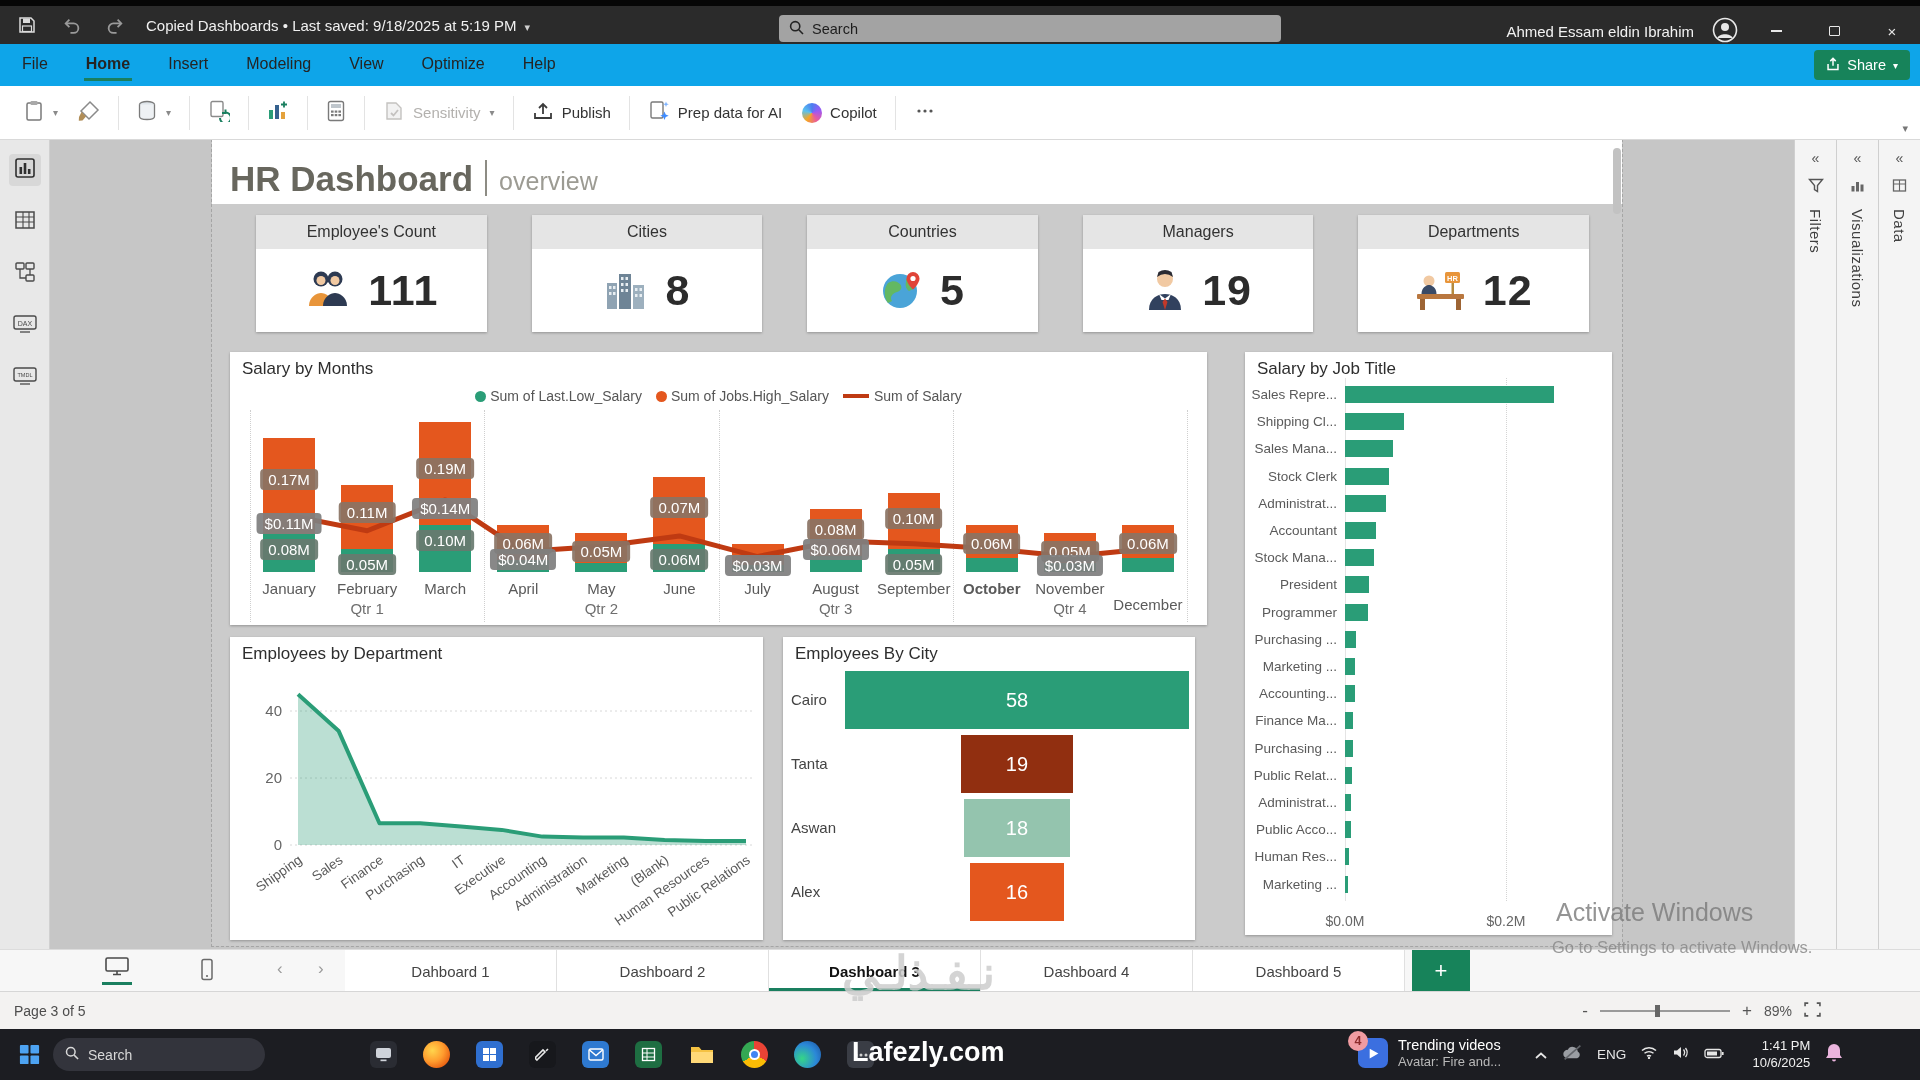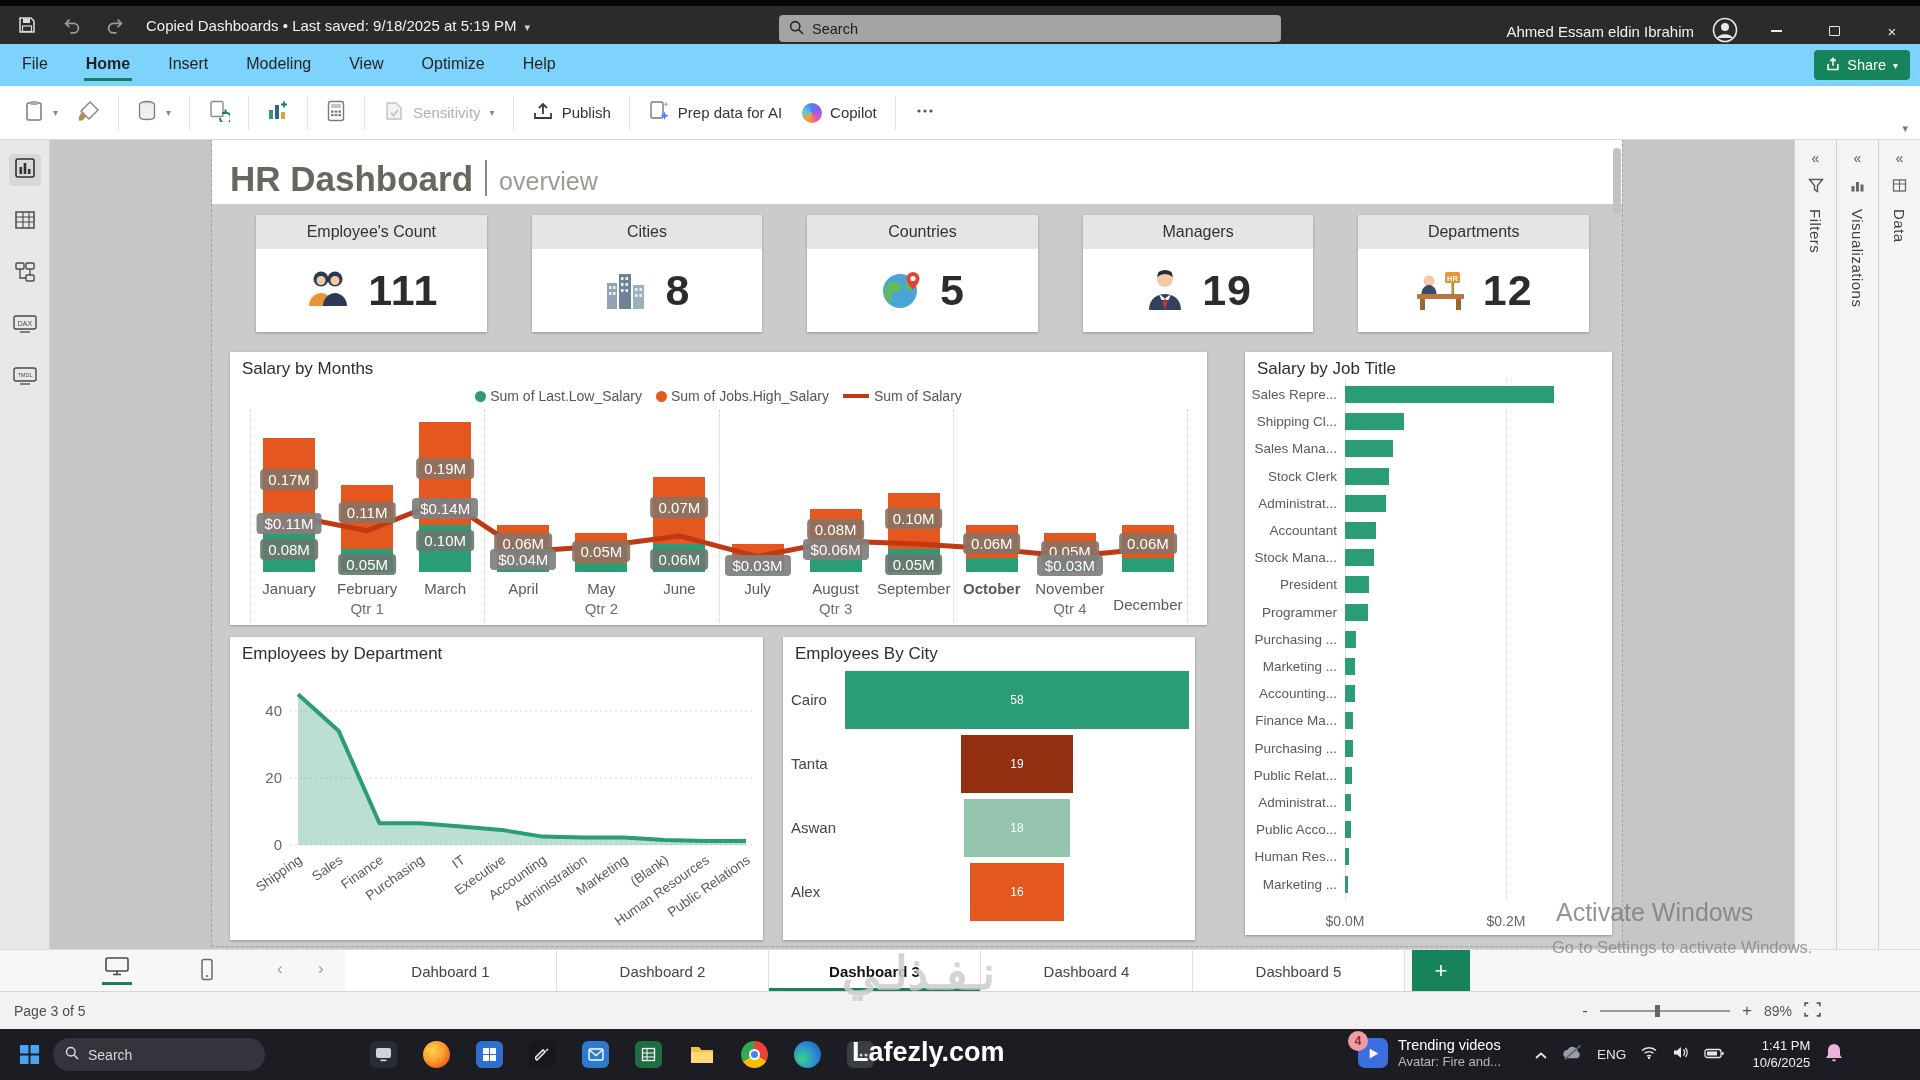--- a/index.html
+++ b/index.html
@@ -16,21 +16,21 @@
   .doc-caret{font-size:11px;color:#cfcfcf;}
   .tb-search{position:absolute;left:779px;top:9px;width:502px;height:27px;background:#a3a3a3;border-radius:4px;
              display:flex;align-items:center;gap:8px;padding-left:10px;color:#1d1d1d;font-size:14.5px;}
   .tb-right{position:absolute;right:0;top:6px;height:38px;display:flex;align-items:center;gap:18px;padding-right:8px;}
   .user-name{font-size:15px;color:#f2f2f2;}
   .win-btn{width:40px;height:32px;display:flex;align-items:center;justify-content:center;color:#e8e8e8;font-size:15px;}
   .min-glyph{width:11px;height:1.5px;background:#e8e8e8;}
   .max-glyph{width:11px;height:10px;border:1.4px solid #e8e8e8;border-radius:1px;}
 
   
-  .menubar{position:absolute;top:44px;left:0;right:0;height:42px;background:#7dd3fc;display:flex;align-items:center;
+  .menubar{position:absolute;top:44px;left:0;right:0;height:42px;background:#0ea5e9;display:flex;align-items:center;
            gap:38px;padding-left:22px;font-size:16px;color:#252423;z-index:19;}
   .menu-item{height:42px;line-height:40px;position:relative;}
   .menu-item.active{font-weight:700;}
   .menu-item.active::after{content:"";position:absolute;left:-2px;right:-2px;bottom:5px;height:3px;background:#1a7f5f;}
   .share-btn{position:absolute;right:10px;top:6px;height:30px;background:#17835a;color:#fff;border-radius:4px;
              display:flex;align-items:center;gap:7px;padding:0 12px;font-size:14.5px;}
   .share-caret{font-size:10px;}
 
   
   .ribbon{position:absolute;top:86px;left:0;right:0;height:54px;background:#fff;border-bottom:1px solid #d9d9d9;
@@ -107,21 +107,21 @@
   .jgrid{position:absolute;border-left:1px dotted #d4d4d4;}
   .jbase{position:absolute;border-left:1px solid #e4e4e4;}
   .jaxis{position:absolute;transform:translateX(-50%);font-size:14px;color:#666;}
 
   .area-plot{position:absolute;inset:0;}
   .tick{font-size:15px;fill:#666;font-family:"Liberation Sans",sans-serif;}
   .cat{font-size:13.5px;fill:#595959;font-family:"Liberation Sans",sans-serif;}
 
   .fplot{position:absolute;inset:0;}
   .flabel{position:absolute;left:8px;font-size:15px;color:#444;}
-  .fbar{position:absolute;display:flex;align-items:center;justify-content:center;color:#fff;font-size:12px;}
+  .fbar{position:absolute;display:flex;align-items:center;justify-content:center;color:#fff;font-size:20px;}
 
   
   .tabsbar{position:absolute;top:949px;left:0;right:0;height:42px;background:#f7f7f7;border-top:1px solid #dcdcdc;z-index:10;}
   .view-desktop{position:absolute;left:100px;top:6px;width:34px;text-align:center;}
   .view-desktop .under{margin:2px auto 0;width:30px;height:3px;background:#1a7f5f;}
   .view-mobile{position:absolute;left:200px;top:8px;}
   .tab-arrow{position:absolute;top:9px;font-size:17px;color:#9a9a9a;}
   .tab{position:absolute;top:0;height:42px;width:212px;background:#fff;border-right:1px solid #e0e0e0;
        display:flex;align-items:center;justify-content:center;font-size:15px;color:#444;}
   .tab.active{font-weight:700;color:#111;}

